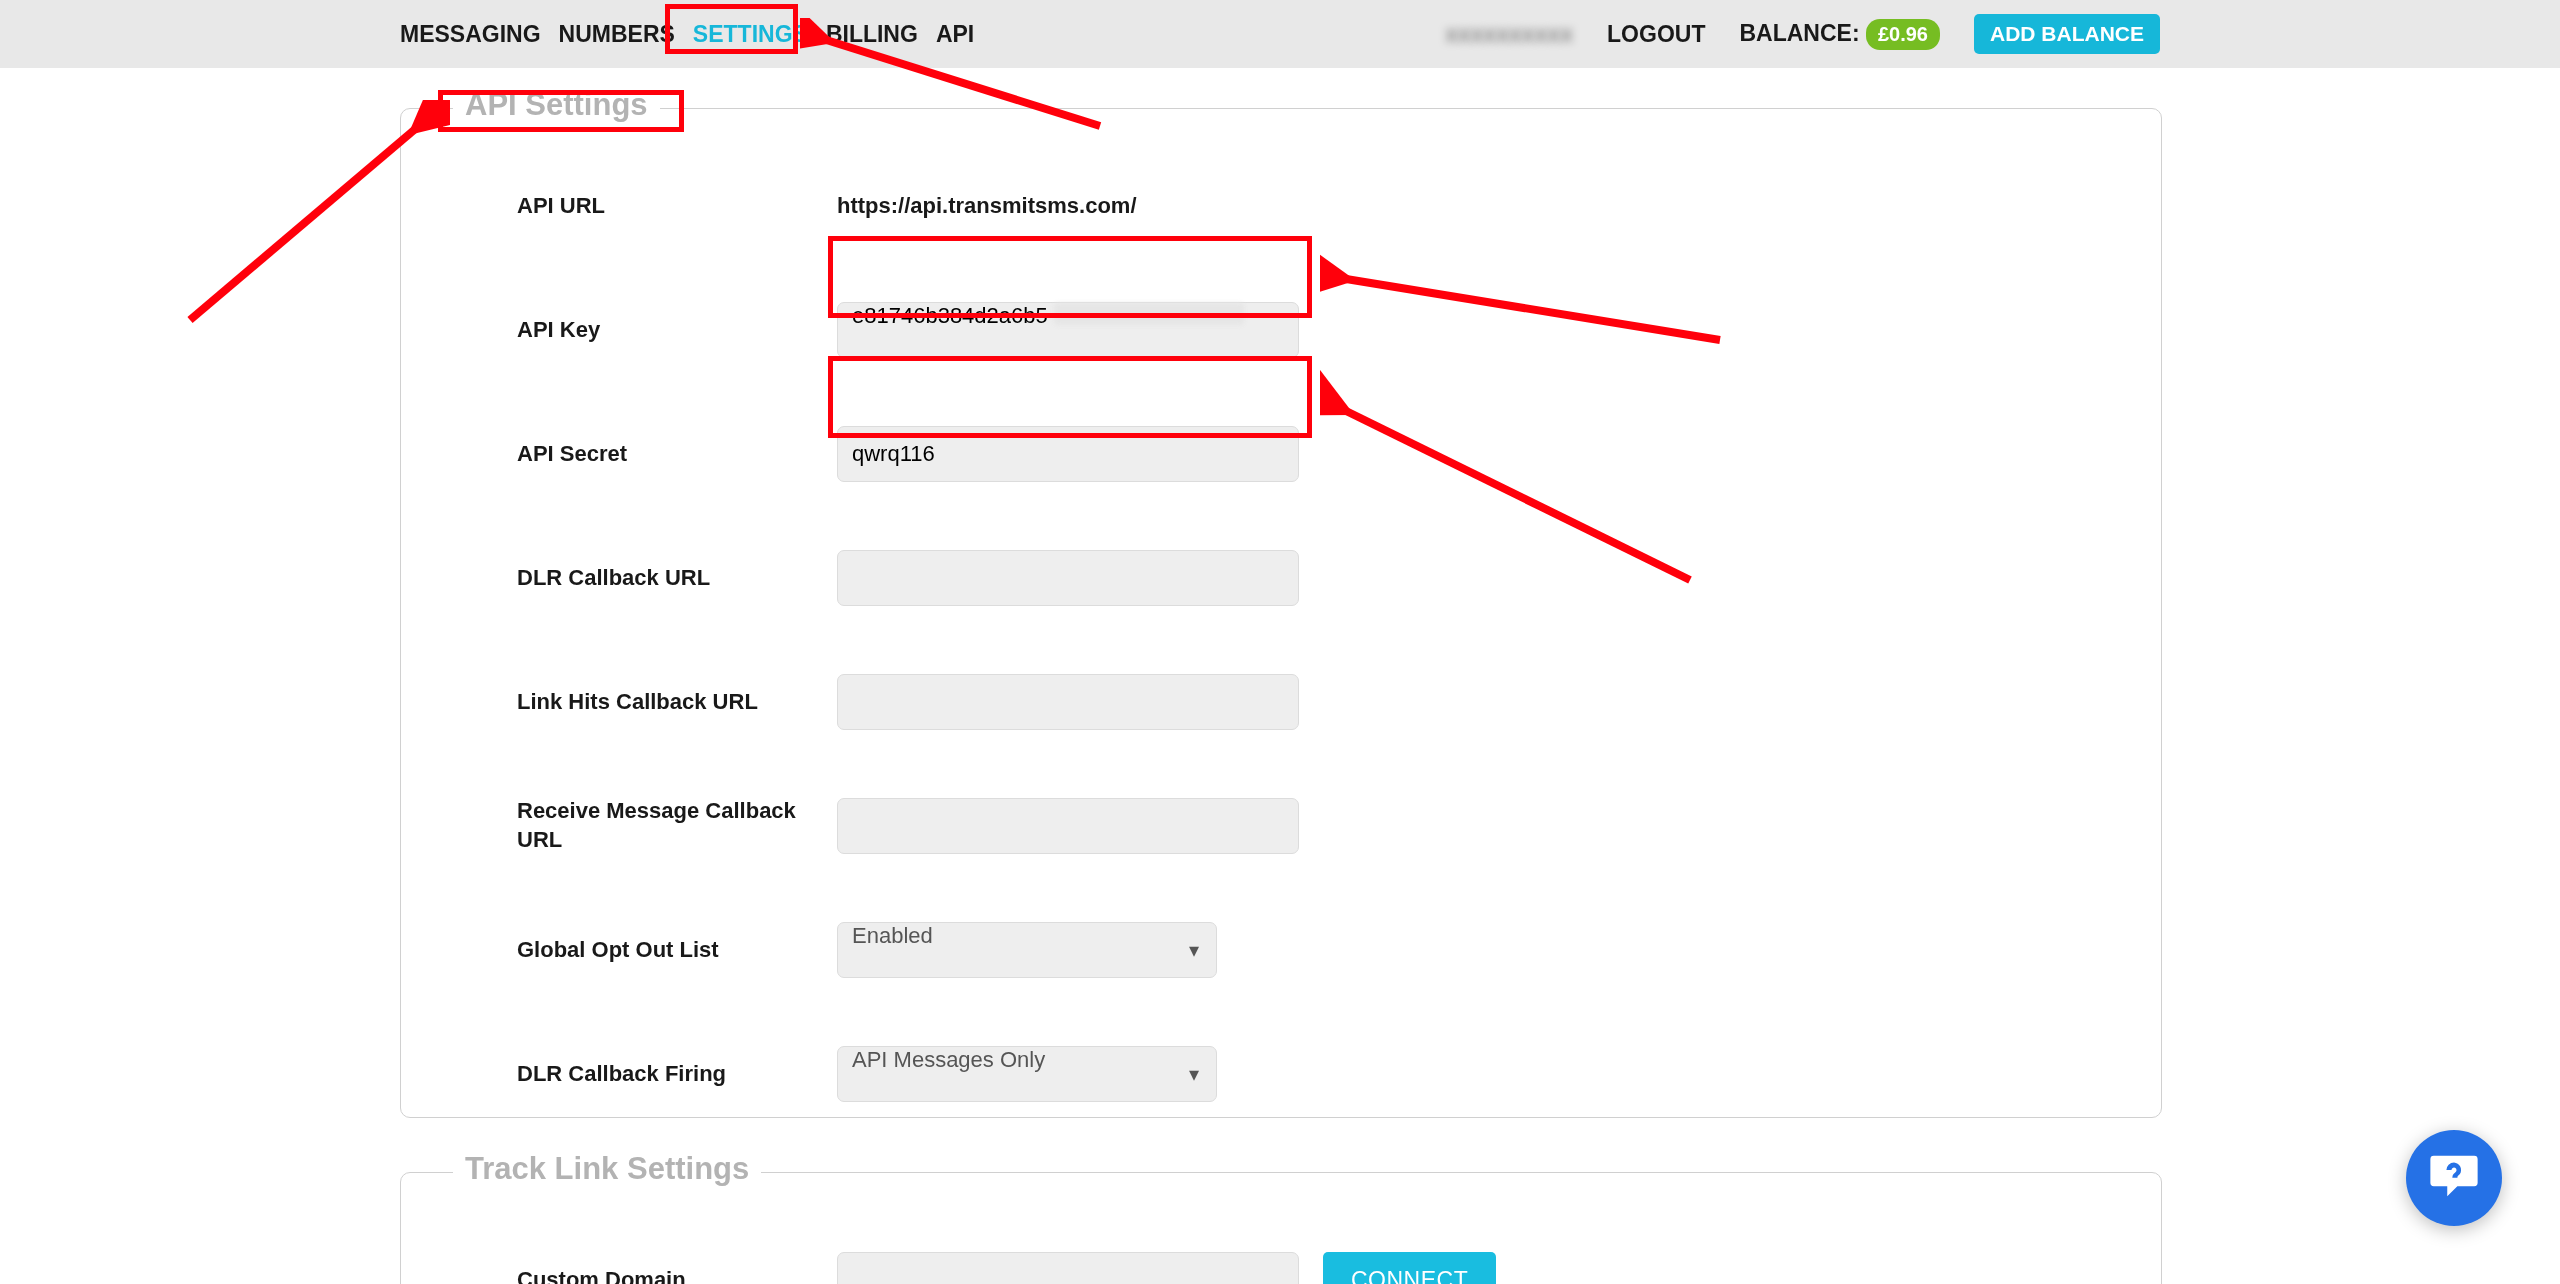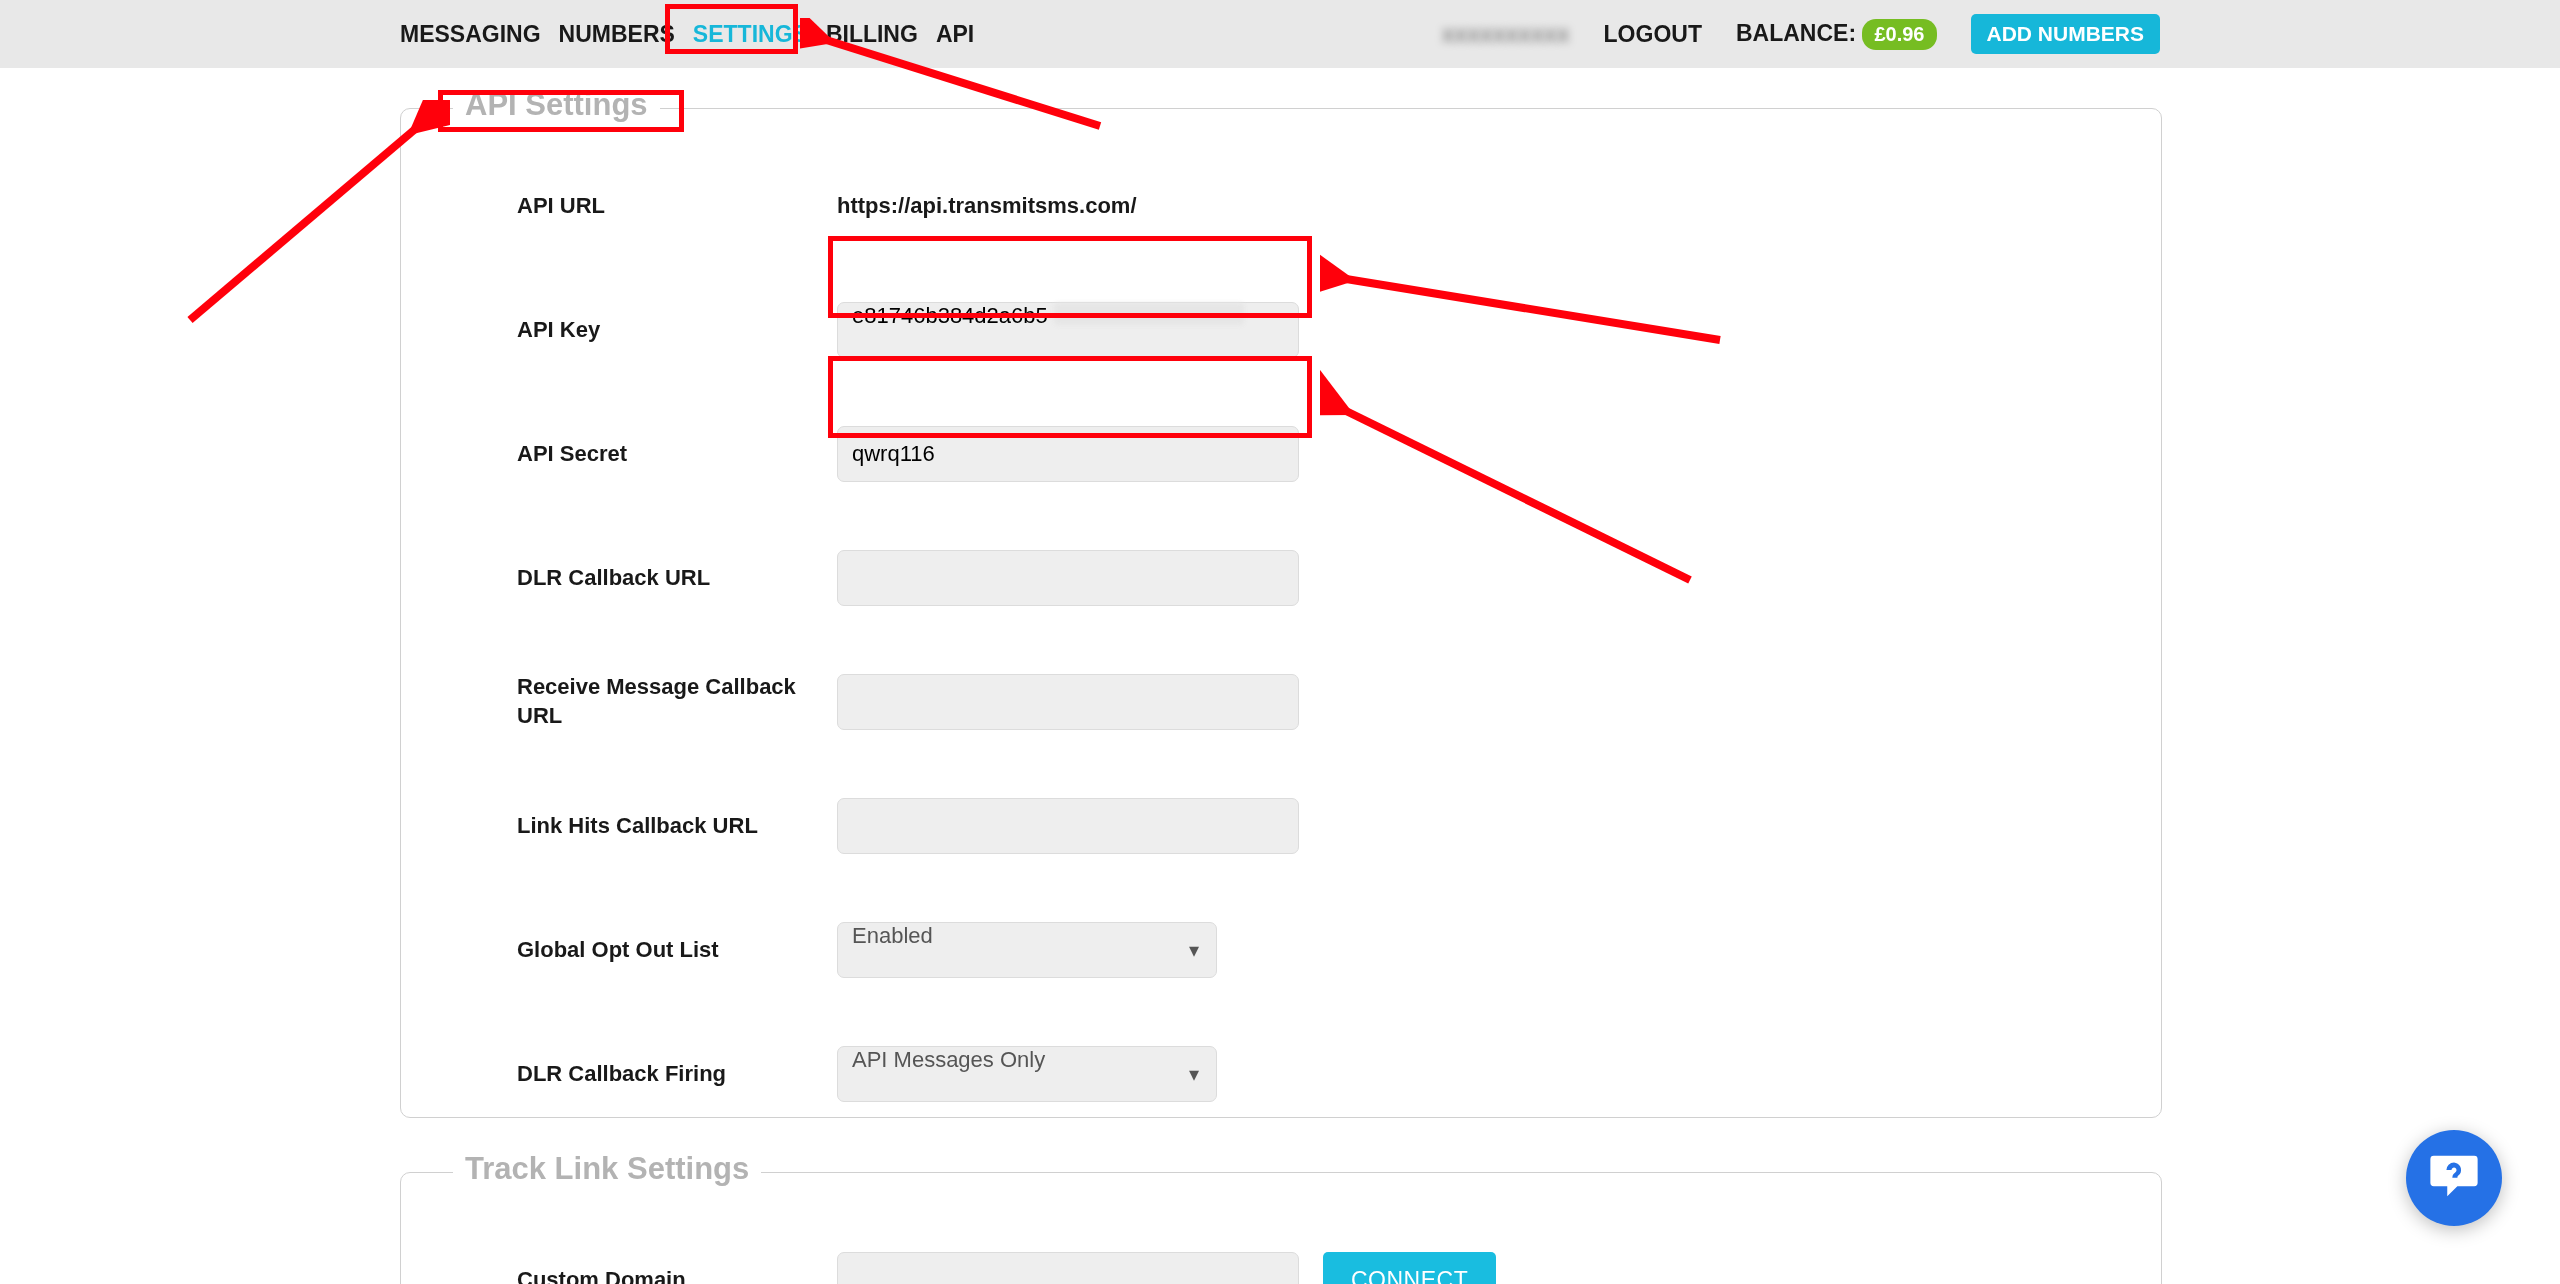--- a/index.html
+++ b/index.html
@@ -119,21 +119,21 @@
     <span class="nav-item">BILLING</span>
     <span class="nav-item">API</span>
   </div>
   <div class="nav-right">
     <span class="blurred">xxxxxxxxxx</span>
     <span class="nav-item">LOGOUT</span>
     <span>
       <span class="balance-label">BALANCE:</span>
       <span class="balance-pill">£0.96</span>
     </span>
-    <button class="add-credit">ADD NUMBERS</button>
+    <button class="add-credit">ADD BALANCE</button>
   </div>
 </div>
 
 <div class="card api">
   <div class="card-legend" id="legend-api">API Settings</div>
 
   <div class="form-area">
 
     <div class="row">
       <div class="label">API URL</div>
@@ -152,26 +152,26 @@
       <div class="label">API Secret</div>
       <input class="textbox masked" id="apisecretbox" value="qwrq116" style="">
     </div>
 
     <div class="row">
       <div class="label">DLR Callback URL</div>
       <input class="textbox blank" value="" style="">
     </div>
 
     <div class="row">
+      <div class="label">Link Hits Callback URL</div>
+      <input class="textbox blank" value="" style="">
+    </div>
+
+    <div class="row">
       <div class="label">Receive Message Callback URL</div>
-      <input class="textbox blank" value="" style="">
-    </div>
-
-    <div class="row">
-      <div class="label">Link Hits Callback URL</div>
       <input class="textbox blank" value="" style="">
     </div>
 
     <div class="row">
       <div class="label">Global Opt Out List</div>
       <div class="select-wrap">
         <div class="select">Enabled</div>
       </div>
     </div>
 

